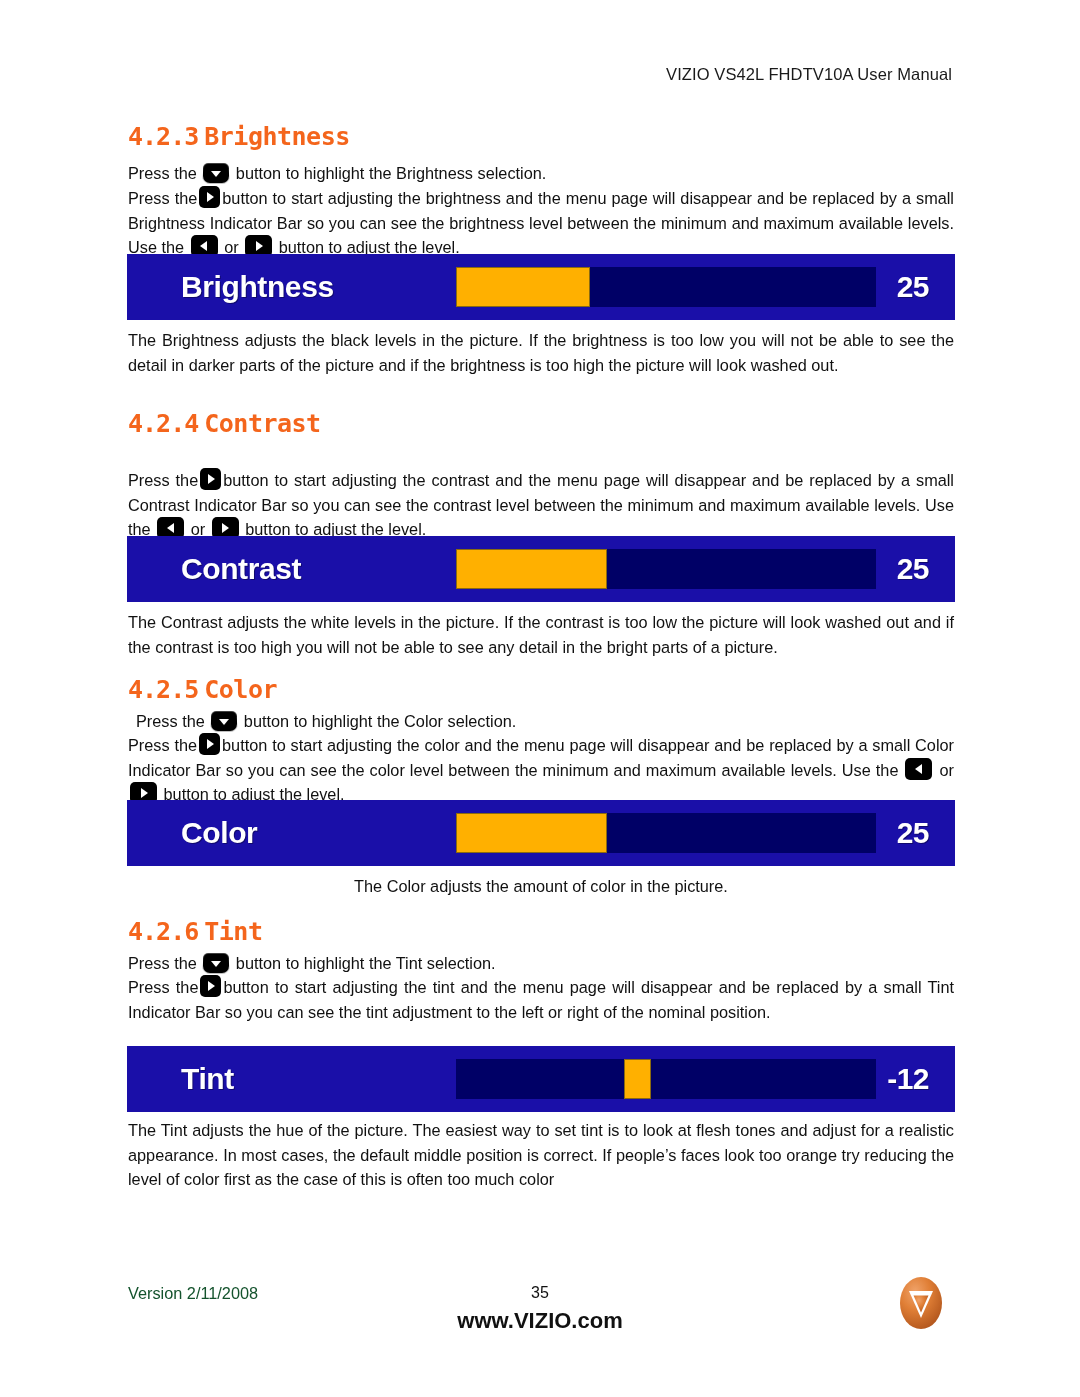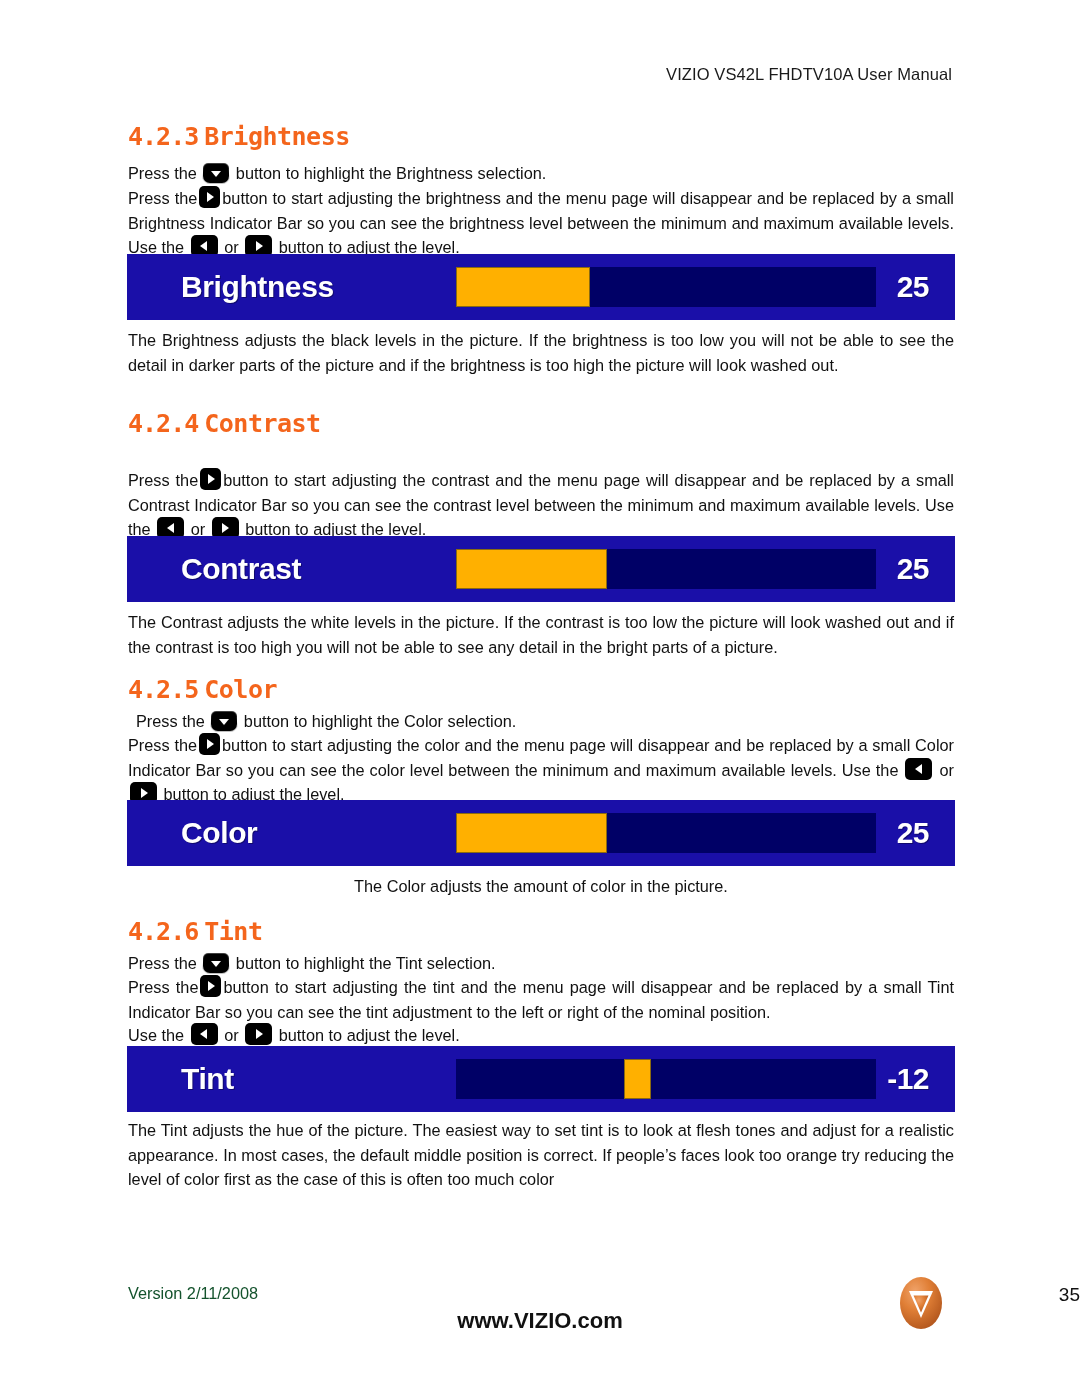--- a/index.html
+++ b/index.html
@@ -188,22 +188,22 @@
     top: 1284px;
     font-size: 16.3px;
     color: #14532d;
     white-space: nowrap;
   }
   .footer-page {
     position: absolute;
     left: 0;
     top: 1284px;
     width: 1080px;
-    text-align: right;
-    font-size: 19px;
+    text-align: center;
+    font-size: 16px;
     color: #111111;
   }
   .footer-url {
     position: absolute;
     left: 0;
     top: 1308px;
     width: 1080px;
     text-align: center;
     font-size: 22px;
     font-weight: bold;
@@ -310,27 +310,20 @@
   <div class="para noj" style="top:951px;">
     <span>Press the</span>
     <span class="key key-down"></span>
     <span>button to highlight the Tint selection.</span>
   </div>
 
   <div class="para" style="top:975px;">
     <span>Press the</span><span class="key key-right"></span><span>button to start adjusting the tint and the menu page will disappear and be replaced by a small Tint Indicator Bar so you can see the tint adjustment to the left or right of the nominal position.</span>
   </div>
 
-  <div class="para noj" style="top:1023px;">
-    <span>Use the</span>
-    <span class="key key-left key-wide"></span>
-    <span>or</span>
-    <span class="key key-right key-wide"></span>
-    <span>button to adjust the level.</span>
-  </div>
 
   <div class="osd" style="top:1046px;">
     <div class="osd-label">Tint</div>
     <div class="osd-track">
       <div class="osd-marker" style="left: 40%; width: 6.5%;"></div>
     </div>
     <div class="osd-value">-12</div>
   </div>
 
   <div class="para" style="top:1118px;">The Tint adjusts the hue of the picture.  The easiest way to set tint is to look at flesh tones and adjust for a realistic appearance.  In most cases, the default middle position is correct.  If people’s faces look too orange try reducing the level of color first as the case of this is often too much color</div>

